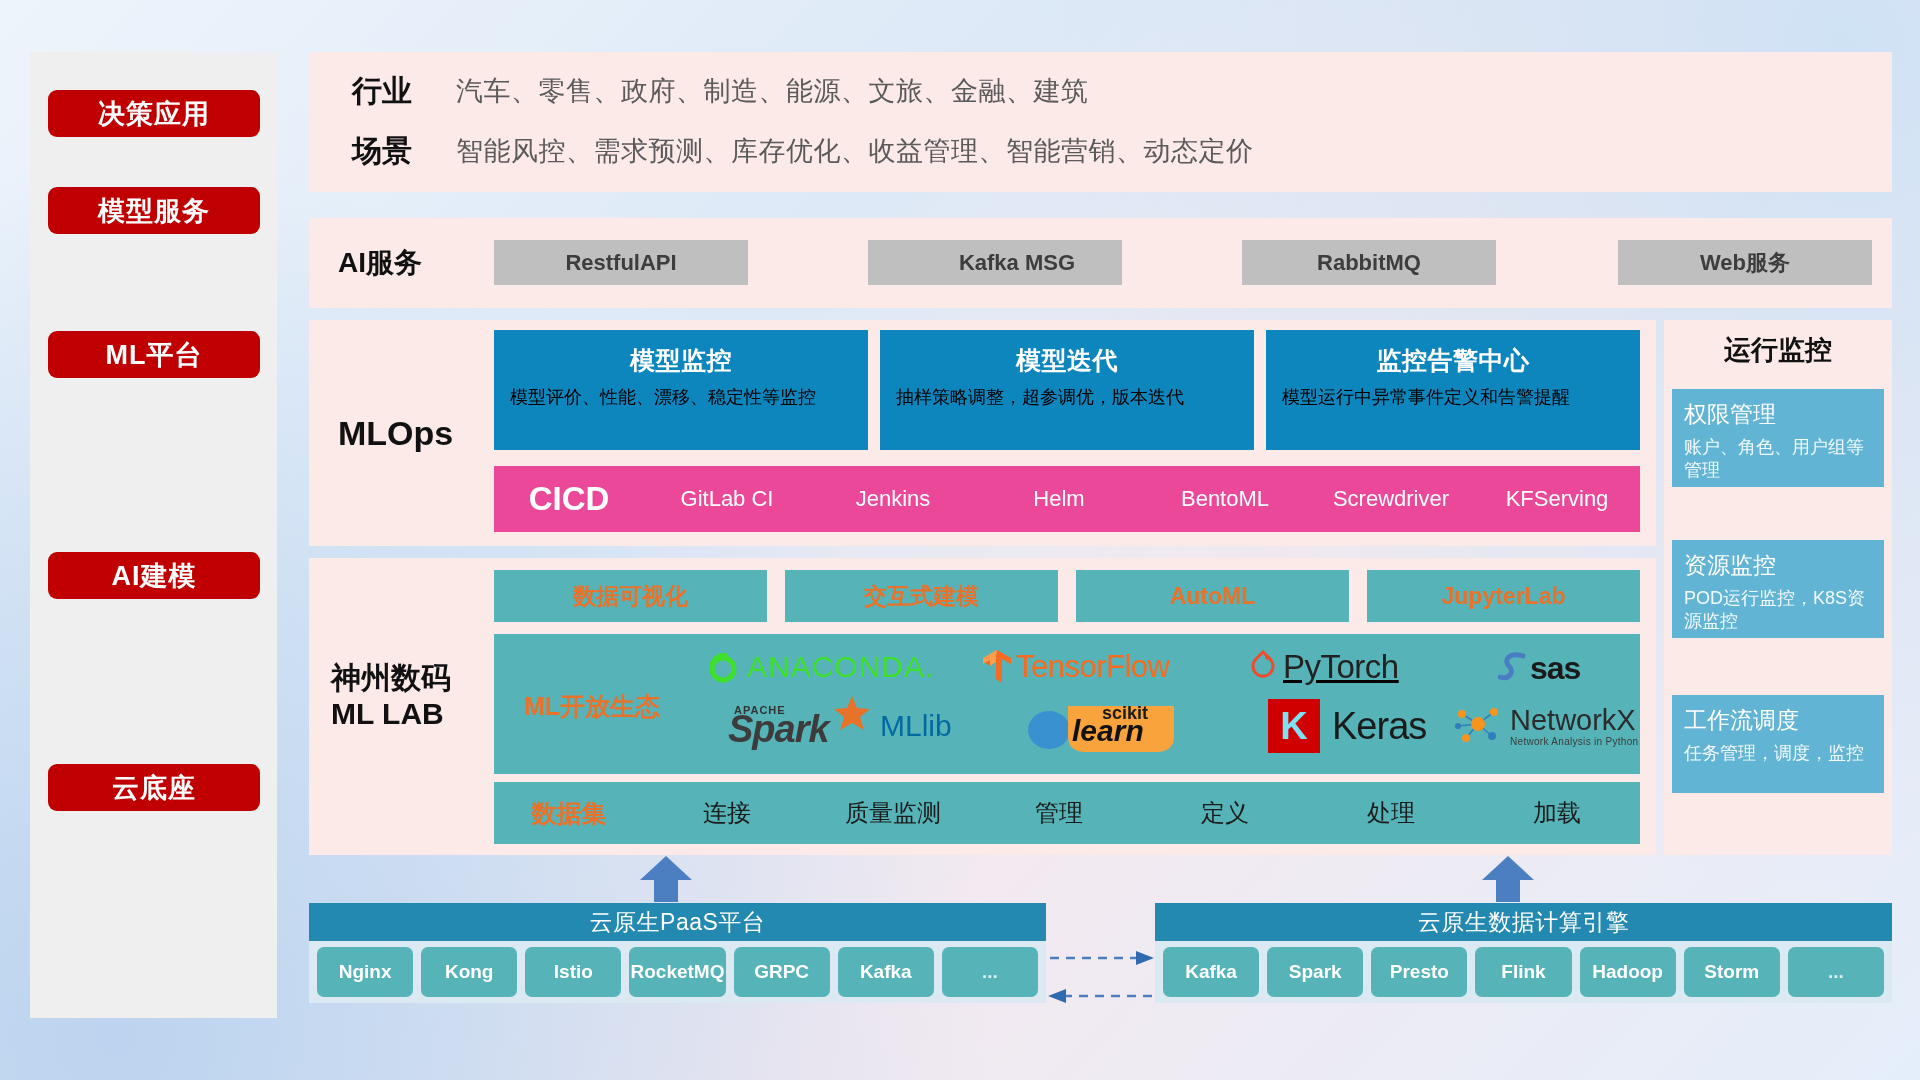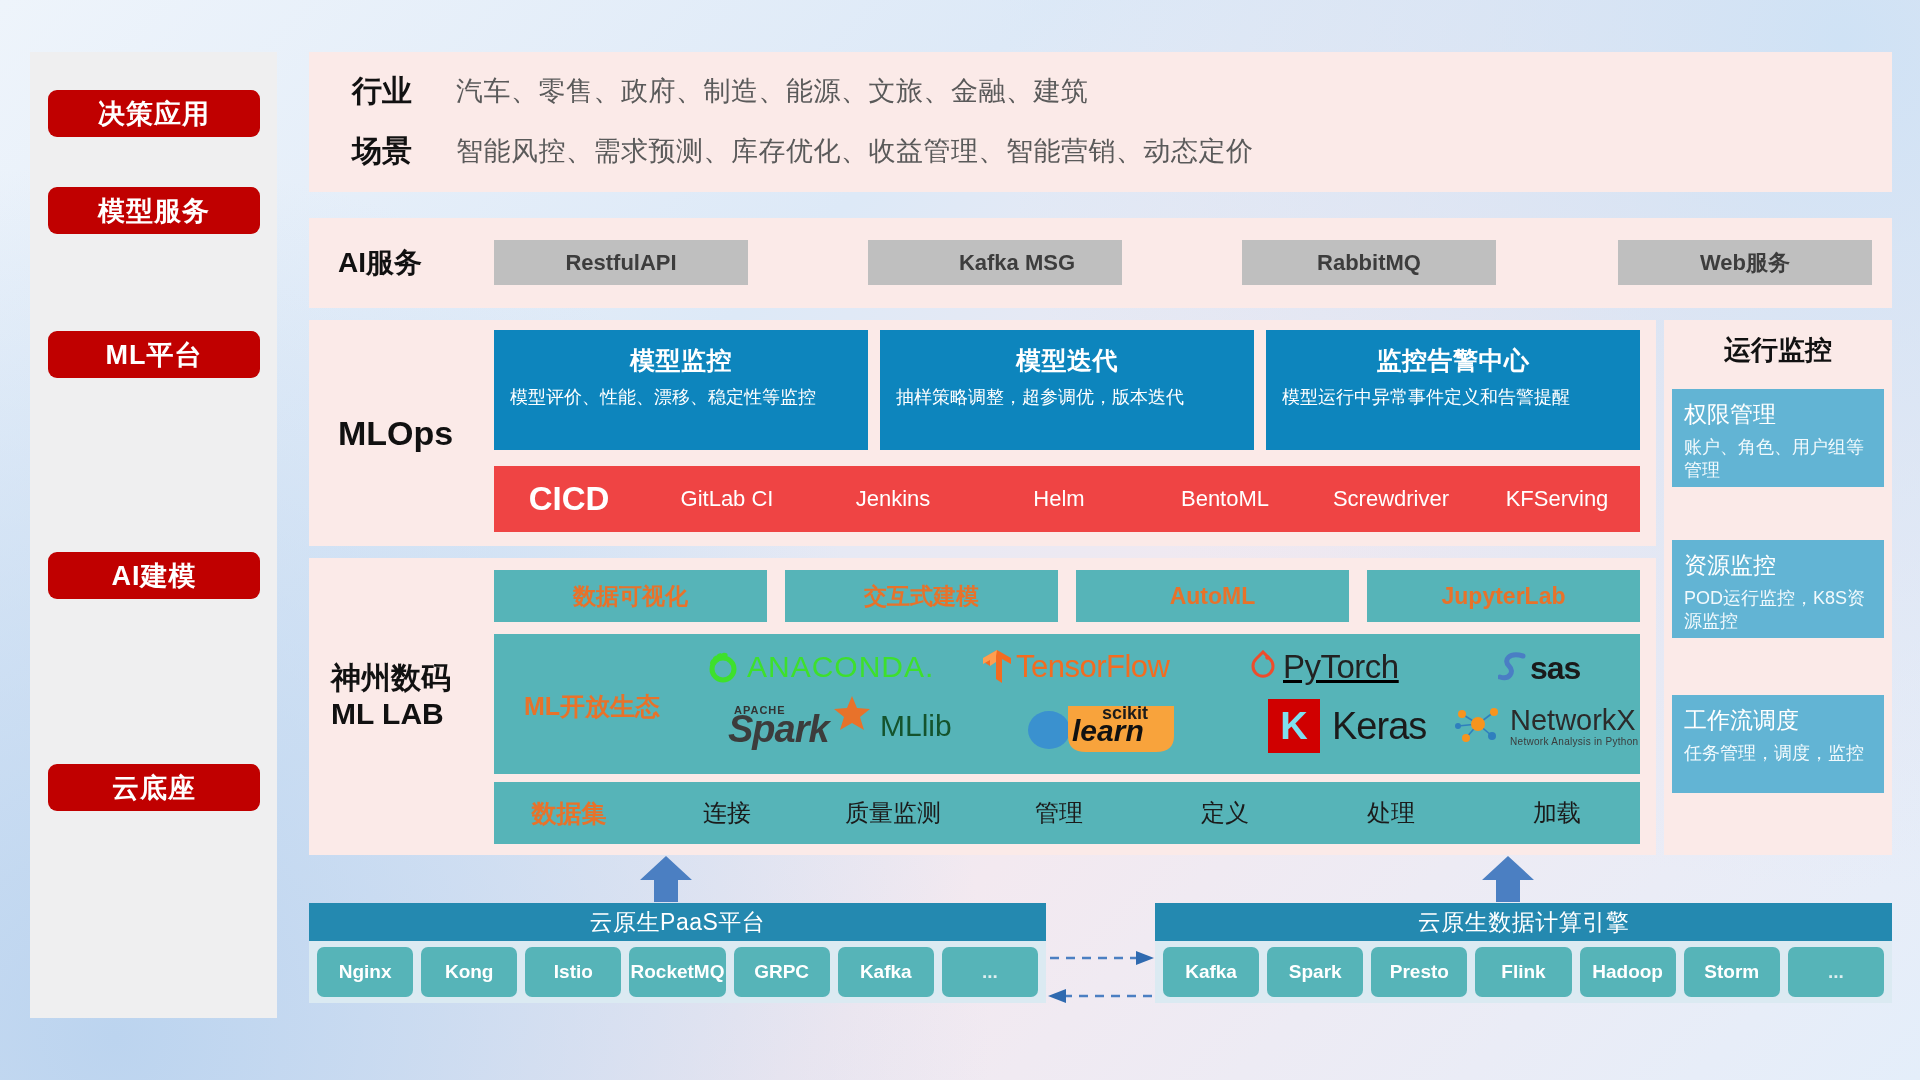--- a/index.html
+++ b/index.html
@@ -54,24 +54,24 @@
 
   
   .bluecard {
     position: absolute; background: #0d85bd; color: #fff;
     padding: 14px 16px 10px 16px;
   }
   .bluecard .t {
     font-weight: bold; font-size: 25px; text-align: center;
     margin-bottom: 9px; letter-spacing: .5px;
   }
-  .bluecard .d { font-size: 18px; line-height: 1.32; color: #ffffff; }
+  .bluecard .d { font-size: 18px; line-height: 1.32; color: #000000; }
 
   .cicdbar {
-    position: absolute; background: #ef4444; color: #fff;
+    position: absolute; background: #ec4899; color: #fff;
     display: flex; align-items: center; overflow: hidden;
   }
   .cicdbar .lead {
     font-size: 33px; font-weight: bold; width: 150px;
     text-align: center; flex: none;
   }
   .cicdbar .item {
     font-size: 22px; text-align: center; flex: 1 1 0;
     word-break: break-all; line-height: 1.18;
   }
@@ -261,21 +261,21 @@
   </div>
 
   <div class="logo" style="left:728px; top:700px; height:52px;">
     <div style="position:relative; width:142px; height:52px;">
       <span style="position:absolute; left:6px; top:4px; font-size:11px; font-weight:bold; color:#333; letter-spacing:1px;">APACHE</span>
       <span style="position:absolute; left:0px; top:8px; font-size:38px; font-weight:bold; color:#3c3c3c; font-style:italic; letter-spacing:-1px;">Spark</span>
       <svg width="40" height="40" viewBox="0 0 40 40" style="position:absolute; left:104px; top:-6px;">
         <polygon points="20,2 25,14 38,15 28,23 32,36 20,29 8,36 12,23 2,15 15,14" fill="#e8722a"></polygon>
       </svg>
     </div>
-    <span style="font-size:30px; color:#14532d; margin-left:10px;">MLlib</span>
+    <span style="font-size:30px; color:#0369a1; margin-left:10px;">MLlib</span>
   </div>
 
   <div class="logo" style="left:1026px; top:702px; height:52px;">
     <svg width="46" height="46" viewBox="0 0 46 46">
       <ellipse cx="23" cy="25" rx="21" ry="19" fill="#3a91cf"></ellipse>
     </svg>
     <div style="position:relative; width:118px; height:52px; margin-left:-10px;">
       <svg width="118" height="52" viewBox="0 0 118 52" style="position:absolute; left:0; top:0;">
         <path d="M6 4 h106 v30 q0 16 -18 16 h-70 q-18 0 -18 -16 z" fill="#f8a33c"></path>
       </svg>

